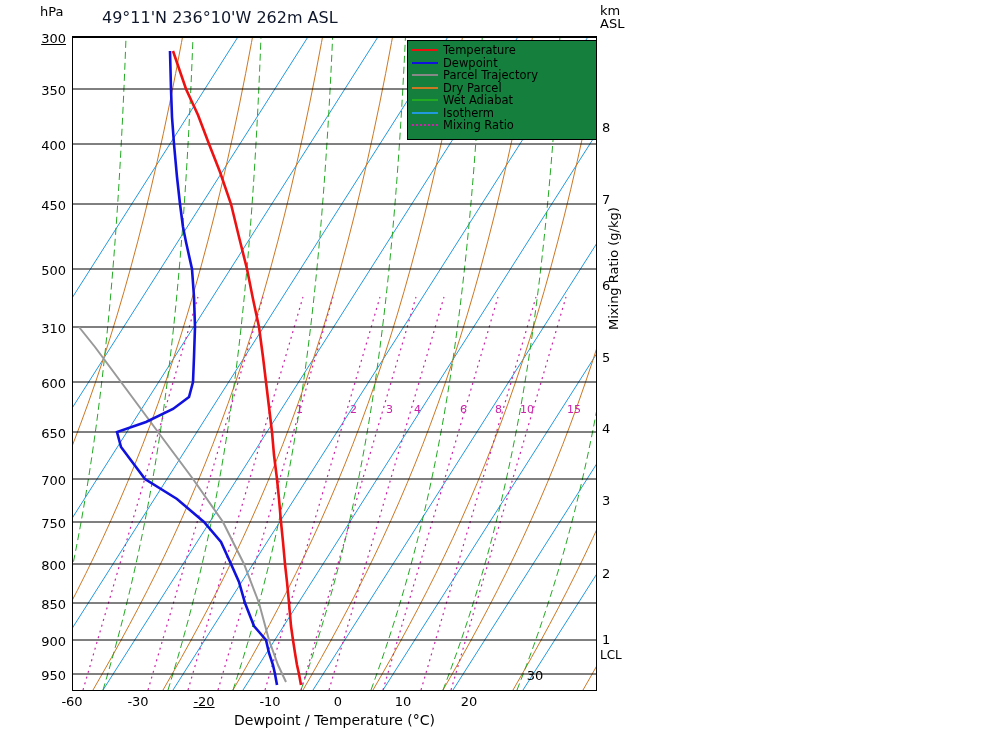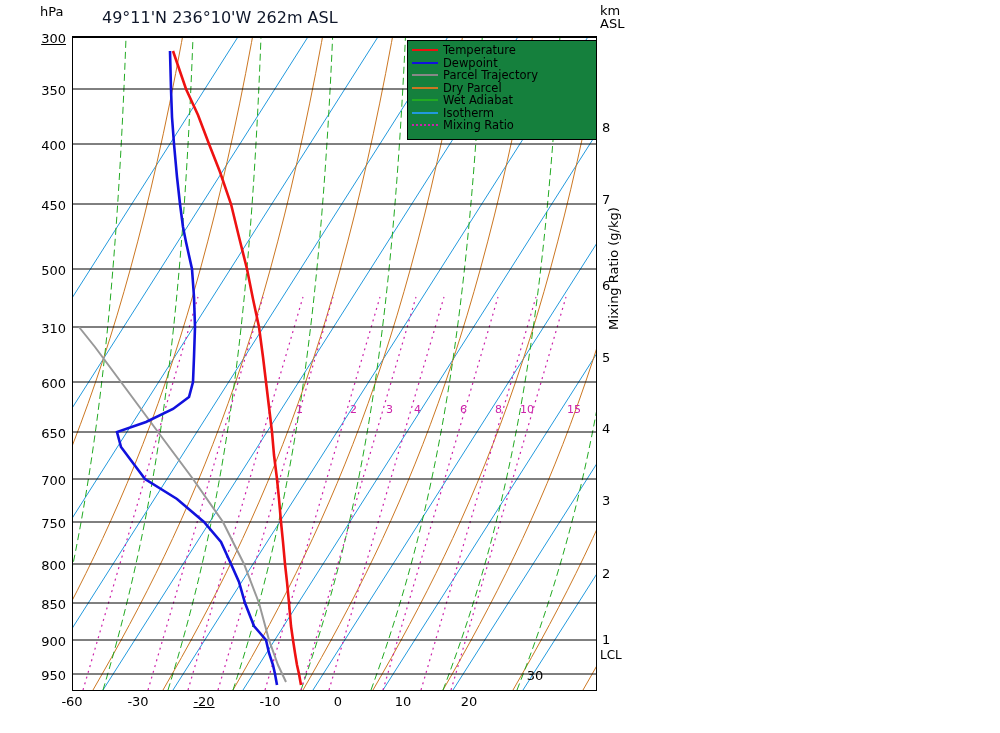--- a/index.html
+++ b/index.html
@@ -175,20 +175,21 @@
     <div class="abs kmlab" style="left:590px;top:566px;">2</div>
     <div class="abs kmlab" style="left:590px;top:493px;">3</div>
     <div class="abs kmlab" style="left:590px;top:421px;">4</div>
     <div class="abs kmlab" style="left:590px;top:350px;">5</div>
     <div class="abs kmlab" style="left:590px;top:278px;">6</div>
     <div class="abs kmlab" style="left:590px;top:192px;">7</div>
     <div class="abs kmlab" style="left:590px;top:120px;">8</div>
     <div class="abs kmlab" style="left:588px;top:648px;font-size:12px;">LCL</div>
 
     <div class="abs" id="mixlabel">Mixing Ratio (g/kg)</div>
+    <div class="abs" id="xaxis-title">Dewpoint / Temperature (°C)</div>
 
     <div class="abs" id="legend">
       <div class="leg-row">
         <div class="leg-swatch" style="border-top-color:#ee1111;"></div>
         <div class="leg-text">Temperature</div>
       </div>
       <div class="leg-row">
         <div class="leg-swatch" style="border-top-color:#1111dd;"></div>
         <div class="leg-text">Dewpoint</div>
       </div>

